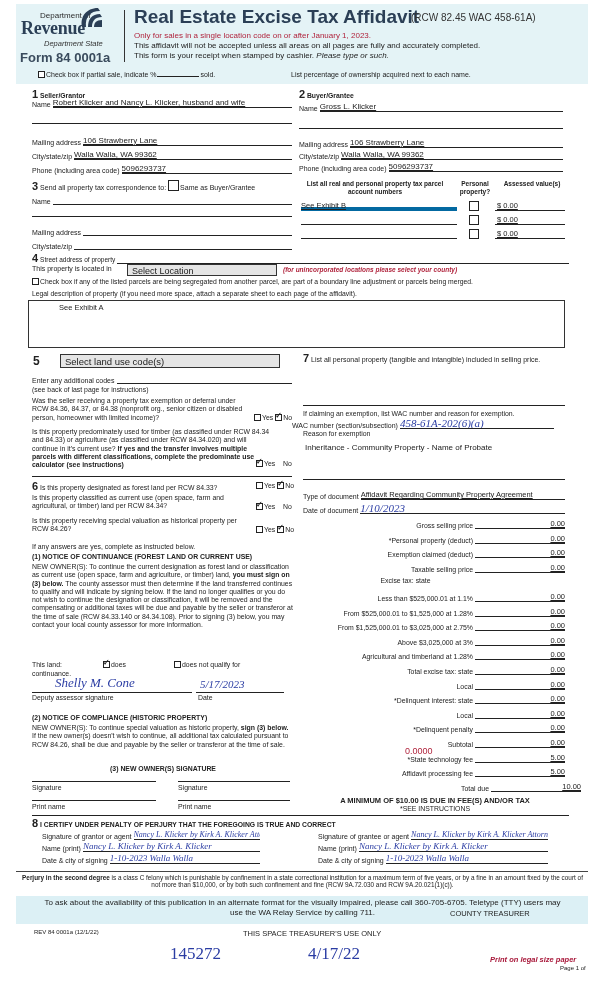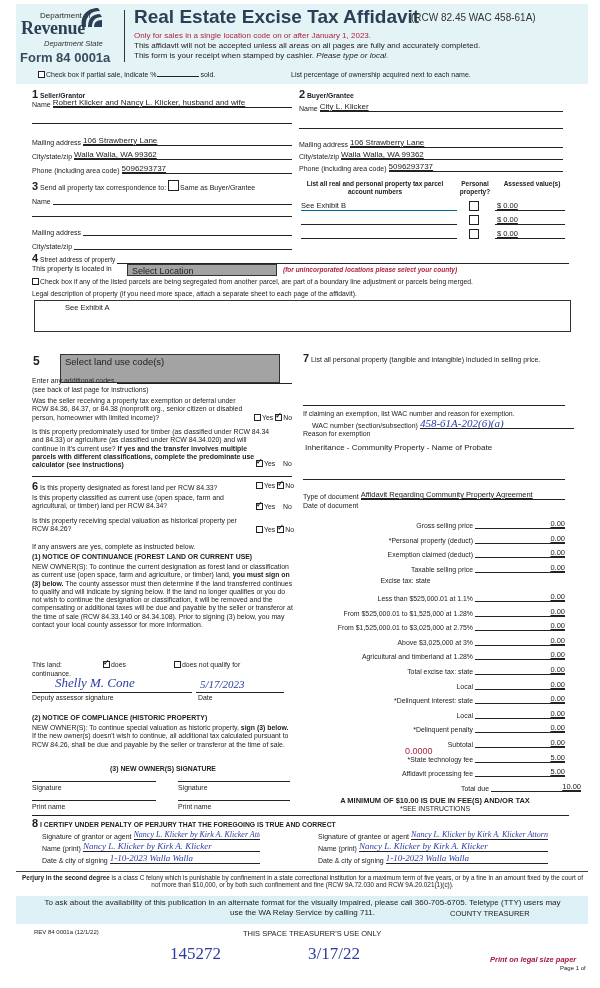--- a/index.html
+++ b/index.html
@@ -30,21 +30,21 @@
 
   .sec-num { font-size: 11px; font-weight: bold; }
   .uline { border-bottom: 1px solid #222; }
   .hand { font-family: "Liberation Serif", serif; font-style: italic; color: #2a3ca3; }
 
   .field { position: absolute; display: flex; align-items: flex-end; }
   .field .label { font-size: 7px; white-space: nowrap; margin-right: 2px; }
   .field .val { flex: 1; border-bottom: 1px solid #222; font-size: 8px; height: 10px; line-height: 9px; white-space: nowrap; overflow: hidden; }
   .field .val span { text-decoration: underline; }
 
-  .dropdown { position: absolute; border: 1px solid #333; background: #a3a3a3; font-size: 9px; padding-left: 4px; line-height: 12px; }
+  .dropdown { position: absolute; border: 1px solid #333; background: #e5e5e5; font-size: 9px; padding-left: 4px; line-height: 12px; }
 
   .textbox { position: absolute; border: 1px solid #333; font-size: 7.5px; padding: 2px 3px; }
 
   .para { position: absolute; font-size: 6.9px; line-height: 8.3px; color: #222; }
   .para b { font-weight: bold; }
 
   .calc-row { position: absolute; display: flex; align-items: flex-end; font-size: 6.9px; }
   .calc-row .c-label { text-align: right; white-space: nowrap; }
   .calc-row .c-fill { border-bottom: 1px solid #222; height: 6px; }
   .calc-row .c-val { border-bottom: 1px solid #222; text-align: right; font-size: 7.5px; width: 50px; text-decoration: underline; }
@@ -62,21 +62,21 @@
   <path d="M10 22 C10 14, 14 9, 22 9 L24 12 C17 12, 14 16, 14 22 Z" fill="#2b3f56"></path>
   <path d="M16 22 C16 18, 18 15, 24 15 L24 22 Z" fill="#2b3f56"></path>
 </svg>
 <div class="logo-state">Department State</div>
 <div class="logo-form">Form 84 0001a</div>
 <div class="header-divider"></div>
 <div class="title">Real Estate Excise Tax Affidavit</div>
 <div class="title-ref">(RCW 82.45 WAC 458-61A)</div>
 <div class="header-red">Only for sales in a single location code on or after January 1, 2023.</div>
 <div class="header-line" style="top:41px;">This affidavit will not be accepted unless all areas on all pages are fully and accurately completed.</div>
-<div class="header-line" style="top:51px;"><span>This form is your receipt when stamped by cashier.</span> <i>Please type or local.</i></div>
+<div class="header-line" style="top:51px;"><span>This form is your receipt when stamped by cashier.</span> <i>Please type or such.</i></div>
 
 <div class="row-line">
   <span class="cb"></span><span>Check box if partial sale, indicate %</span><span style="display:inline-block;width:42px;border-bottom:1px solid #222;"></span> <span>sold.</span>
 </div>
 <div class="row-line-right">List percentage of ownership acquired next to each name.</div>
 
 <div class="abs" style="left:32px;top:88px;"><span class="sec-num">1</span> <b style="font-size:6.8px">Seller/Grantor</b></div>
 <div class="field" style="left:32px;top:98px;width:260px;">
     <span class="label">Name</span>
     <span class="val"><span>Robert Klicker and Nancy L. Klicker, husband and wife</span></span>
@@ -106,65 +106,65 @@
     <span class="val"></span>
   </div>
 <div class="field" style="left:32px;top:240px;width:260px;">
     <span class="label">City/state/zip</span>
     <span class="val"></span>
   </div>
 
 <div class="abs" style="left:299px;top:88px;"><span class="sec-num">2</span> <b style="font-size:6.8px">Buyer/Grantee</b></div>
 <div class="field" style="left:299px;top:102px;width:264px;">
     <span class="label">Name</span>
-    <span class="val"><span>City L. Klicker</span></span>
+    <span class="val"><span>Gross L. Klicker</span></span>
   </div>
 <div class="abs uline" style="left:299px;top:128px;width:264px;"></div>
 <div class="field" style="left:299px;top:138px;width:264px;">
     <span class="label">Mailing address</span>
     <span class="val"><span>106 Strawberry Lane</span></span>
   </div>
 <div class="field" style="left:299px;top:150px;width:264px;">
     <span class="label">City/state/zip</span>
     <span class="val"><span>Walla Walla, WA 99362</span></span>
   </div>
 <div class="field" style="left:299px;top:162px;width:264px;">
     <span class="label">Phone (including area code)</span>
     <span class="val"><span>5096293737</span></span>
   </div>
 
 <div class="abs" style="left:305px;top:180px;width:140px;text-align:center;font-weight:bold;font-size:6.5px;line-height:8px;">List all real and personal property tax parcel account numbers</div>
 <div class="abs" style="left:455px;top:180px;width:40px;text-align:center;font-weight:bold;font-size:6.5px;line-height:8px;">Personal property?</div>
 <div class="abs" style="left:502px;top:180px;width:60px;text-align:center;font-weight:bold;font-size:6.5px;line-height:8px;">Assessed value(s)</div>
 
-<div class="abs" style="left:301px;top:201px;width:156px;height:10px;border-bottom:1px solid #0369a1;font-size:7.5px;">See Exhibit B</div>
+<div class="abs" style="left:301px;top:201px;width:156px;height:10px;border-bottom:4px solid #0369a1;font-size:7.5px;text-decoration:underline;">See Exhibit B</div>
 <div class="abs" style="left:469px;top:201px;width:10px;height:10px;border:1px solid #222;"></div>
 <div class="abs" style="left:495px;top:201px;width:70px;height:10px;border-bottom:1px solid #222;font-size:7.5px;padding-left:2px;text-decoration:underline;">$ 0.00</div>
 
 <div class="abs" style="left:301px;top:215px;width:156px;height:10px;border-bottom:1px solid #222;font-size:7.5px;"></div>
 <div class="abs" style="left:469px;top:215px;width:10px;height:10px;border:1px solid #222;"></div>
 <div class="abs" style="left:495px;top:215px;width:70px;height:10px;border-bottom:1px solid #222;font-size:7.5px;padding-left:2px;text-decoration:underline;">$ 0.00</div>
 
 <div class="abs" style="left:301px;top:229px;width:156px;height:10px;border-bottom:1px solid #222;font-size:7.5px;"></div>
 <div class="abs" style="left:469px;top:229px;width:10px;height:10px;border:1px solid #222;"></div>
 <div class="abs" style="left:495px;top:229px;width:70px;height:10px;border-bottom:1px solid #222;font-size:7.5px;padding-left:2px;text-decoration:underline;">$ 0.00</div>
 
 <div class="field" style="left:32px;top:252px;width:537px;">
     <span class="label"><span class="sec-num">4</span> <span style="font-size:6.5px">Street address of property</span></span>
     <span class="val"></span>
   </div>
 <div class="abs" style="left:32px;top:265px;font-size:7px;">This property is located in</div>
 <div class="dropdown" style="left:127px;top:264px;width:150px;height:12px;">Select Location</div>
 <div class="abs" style="left:283px;top:266px;font-size:6.5px;font-style:italic;font-weight:bold;color:#b0243d;">(for unincorporated locations please select your county)</div>
 <div class="abs" style="left:32px;top:278px;font-size:6.8px;white-space:nowrap;"><span class="cb"></span><span>Check box if any of the listed parcels are being segregated from another parcel, are part of a boundary line adjustment or parcels being merged.</span></div>
 <div class="abs" style="left:32px;top:290px;font-size:6.8px;white-space:nowrap;">Legal description of property (if you need more space, attach a separate sheet to each page of the affidavit).</div>
-<div class="textbox" style="left:34px;top:300px;width:537px;height:32px;padding-left:30px;">See Exhibit A</div>
+<div class="textbox" style="left:28px;top:300px;width:537px;height:48px;padding-left:30px;">See Exhibit A</div>
 
 <div class="abs sec-num" style="left:33px;top:354px;font-size:12px;">5</div>
-<div class="dropdown" style="left:60px;top:354px;width:220px;height:29px;font-size:9.5px;line-height:13px;">Select land use code(s)</div>
+<div class="dropdown" style="left:60px;top:354px;width:220px;height:14px;font-size:9.5px;line-height:13px;">Select land use code(s)</div>
 <div class="field" style="left:32px;top:374px;width:260px;">
     <span class="label">Enter any additional codes</span>
     <span class="val"></span>
   </div>
 <div class="abs" style="left:32px;top:386px;font-size:6.9px;">(see back of last page for instructions)</div>
 <div class="para" style="left:32px;top:397px;width:220px;">Was the seller receiving a property tax exemption or deferral under RCW 84.36, 84.37, or 84.38 (nonprofit org., senior citizen or disabled person, homeowner with limited income)?</div>
 <div class="abs" style="left:254px;top:414px;font-size:6.9px;white-space:nowrap;"><span class="cb"></span><span>Yes</span> <span class="cb checked"></span><span>No</span></div>
 <div class="para" style="left:32px;top:428px;width:240px;"><span>Is this property predominately used for timber (as classified under RCW 84.34 and 84.33) or agriculture (as classified under RCW 84.34.020) and will continue in it's current use?</span> <b>If yes and the transfer involves multiple parcels with different classifications, complete the predominate use calculator (see instructions)</b></div>
 <div class="abs" style="left:256px;top:460px;font-size:6.9px;white-space:nowrap;"><span class="cb checked"></span><span>Yes</span> &nbsp;&nbsp;&nbsp;<span>No</span></div>
 <div class="abs uline" style="left:32px;top:476px;width:260px;"></div>
@@ -196,33 +196,34 @@
 <div class="abs" style="left:32px;top:784px;font-size:6.9px;">Signature</div>
 <div class="abs" style="left:178px;top:784px;font-size:6.9px;">Signature</div>
 <div class="abs uline" style="left:32px;top:800px;width:124px;"></div>
 <div class="abs uline" style="left:178px;top:800px;width:112px;"></div>
 <div class="abs" style="left:32px;top:803px;font-size:6.9px;">Print name</div>
 <div class="abs" style="left:178px;top:803px;font-size:6.9px;">Print name</div>
 
 <div class="para" style="left:303px;top:354px;width:260px;font-size:7px;"><span class="sec-num">7</span> <span>List all personal property (tangible and intangible) included in selling price.</span></div>
 <div class="abs uline" style="left:303px;top:405px;width:262px;"></div>
 <div class="abs" style="left:303px;top:410px;font-size:6.9px;">If claiming an exemption, list WAC number and reason for exemption.</div>
-<div class="field" style="left:312px;top:417px;width:262px;">
+<div class="field" style="left:292px;top:417px;width:262px;">
     <span class="label">WAC number (section/subsection)</span>
     <span class="val hand" style="font-size:11px;height:12px;line-height:12px;text-decoration:none;">458-61A-202(6)(a)</span>
   </div>
 <div class="abs" style="left:303px;top:430px;font-size:6.9px;">Reason for exemption</div>
 <div class="abs" style="left:305px;top:443px;font-size:8px;">Inheritance - Community Property - Name of Probate</div>
 <div class="abs uline" style="left:303px;top:479px;width:262px;border-bottom-width:1.5px;"></div>
 <div class="field" style="left:303px;top:490px;width:262px;">
     <span class="label">Type of document</span>
     <span class="val" style="font-size:7.5px;"><span>Affidavit Regarding Community Property Agreement</span></span>
   </div>
 <div class="field" style="left:303px;top:502px;width:262px;">
     <span class="label">Date of document</span>
+    <span class="val hand" style="font-size:11px;height:12px;line-height:12px;">1/10/2023</span>
   </div>
 
 <div id="calc">
     <div class="calc-row" style="left: 303px; top: 519px; width: 262px;">
       <span class="c-label" style="width: 170px;">Gross selling price</span>
       <span class="c-fill" style="flex: 1 1 0%; margin-left: 2px;"></span>
       <span class="c-val">0.00</span>
     </div>
     <div class="calc-row" style="left: 303px; top: 533.6px; width: 262px;">
       <span class="c-label" style="width: 170px;">*Personal property (deduct)</span>
@@ -347,15 +348,15 @@
   </div>
 
 <div class="abs uline" style="left:16px;top:871px;width:572px;border-bottom:1.5px solid #444;"></div>
 <div class="para" style="left:20px;top:874px;width:565px;text-align:center;font-size:6.4px;line-height:7.4px;"><b>Perjury in the second degree</b> <span>is a class C felony which is punishable by confinement in a state correctional institution for a maximum term of five years, or by a fine in an amount fixed by the court of not more than $10,000, or by both such confinement and fine (RCW 9A.72.030 and RCW 9A.20.021(1)(c)).</span></div>
 <div class="footer-band"></div>
 <div class="para" style="left:40px;top:898px;width:525px;text-align:center;font-size:8px;line-height:9.6px;">To ask about the availability of this publication in an alternate format for the visually impaired, please call 360-705-6705. Teletype (TTY) users may use the WA Relay Service by calling 711.</div>
 <div class="abs" style="left:34px;top:929px;font-size:6px;">REV 84 0001a  (12/1/22)</div>
 <div class="abs" style="left:243px;top:929px;font-size:7.5px;">THIS SPACE TREASURER'S USE ONLY</div>
 <div class="abs" style="left:450px;top:909px;font-size:7.5px;">COUNTY TREASURER</div>
 <div class="abs hand" style="left:170px;top:944px;font-size:17px;font-style:normal;">145272</div>
-<div class="abs hand" style="left:308px;top:944px;font-size:17px;font-style:normal;">3/17/22</div>
+<div class="abs hand" style="left:308px;top:944px;font-size:17px;font-style:normal;">4/17/22</div>
 <div class="abs" style="left:490px;top:955px;font-size:7.5px;font-weight:bold;font-style:italic;color:#a8183a;white-space:nowrap;">Print on legal size paper</div>
 <div class="abs" style="left:560px;top:965px;font-size:6px;white-space:nowrap;">Page 1 of</div>
 
 </body></html>

